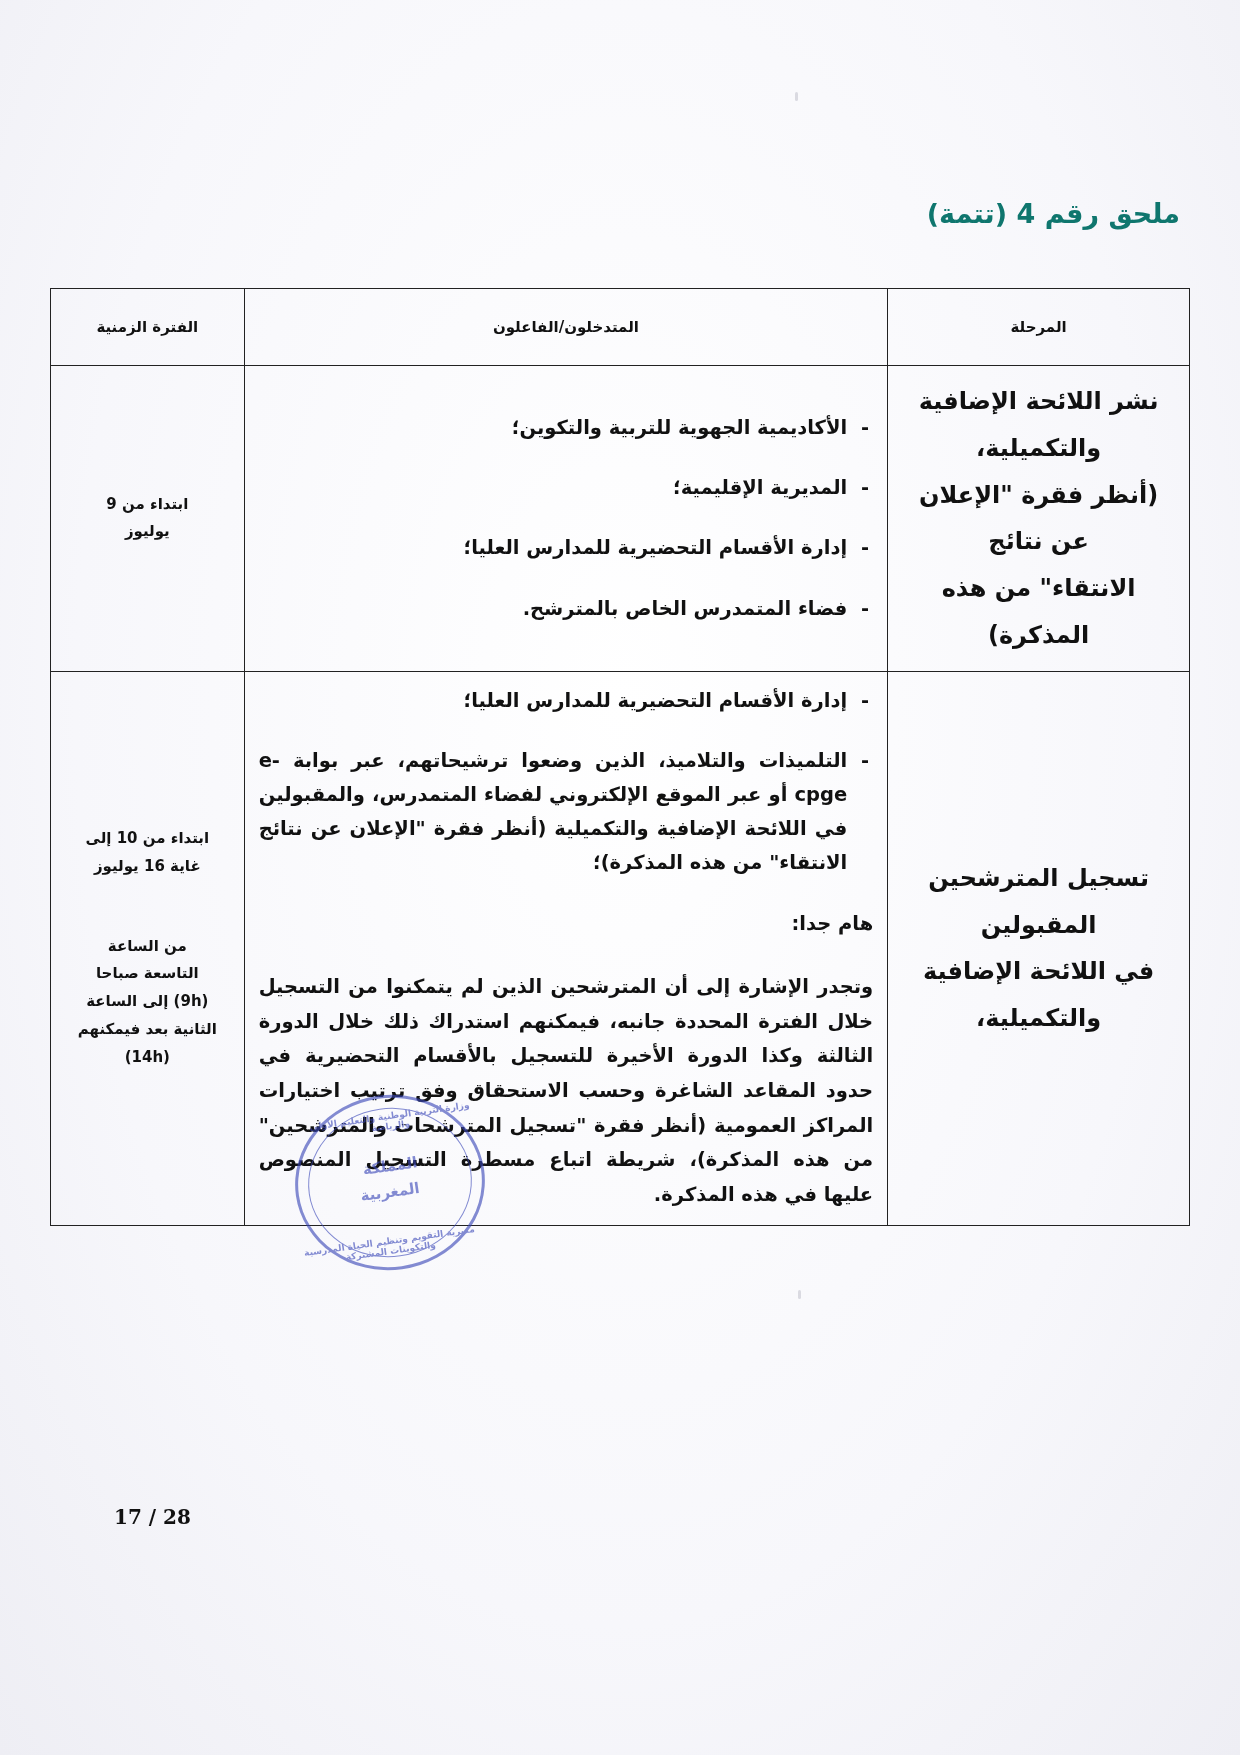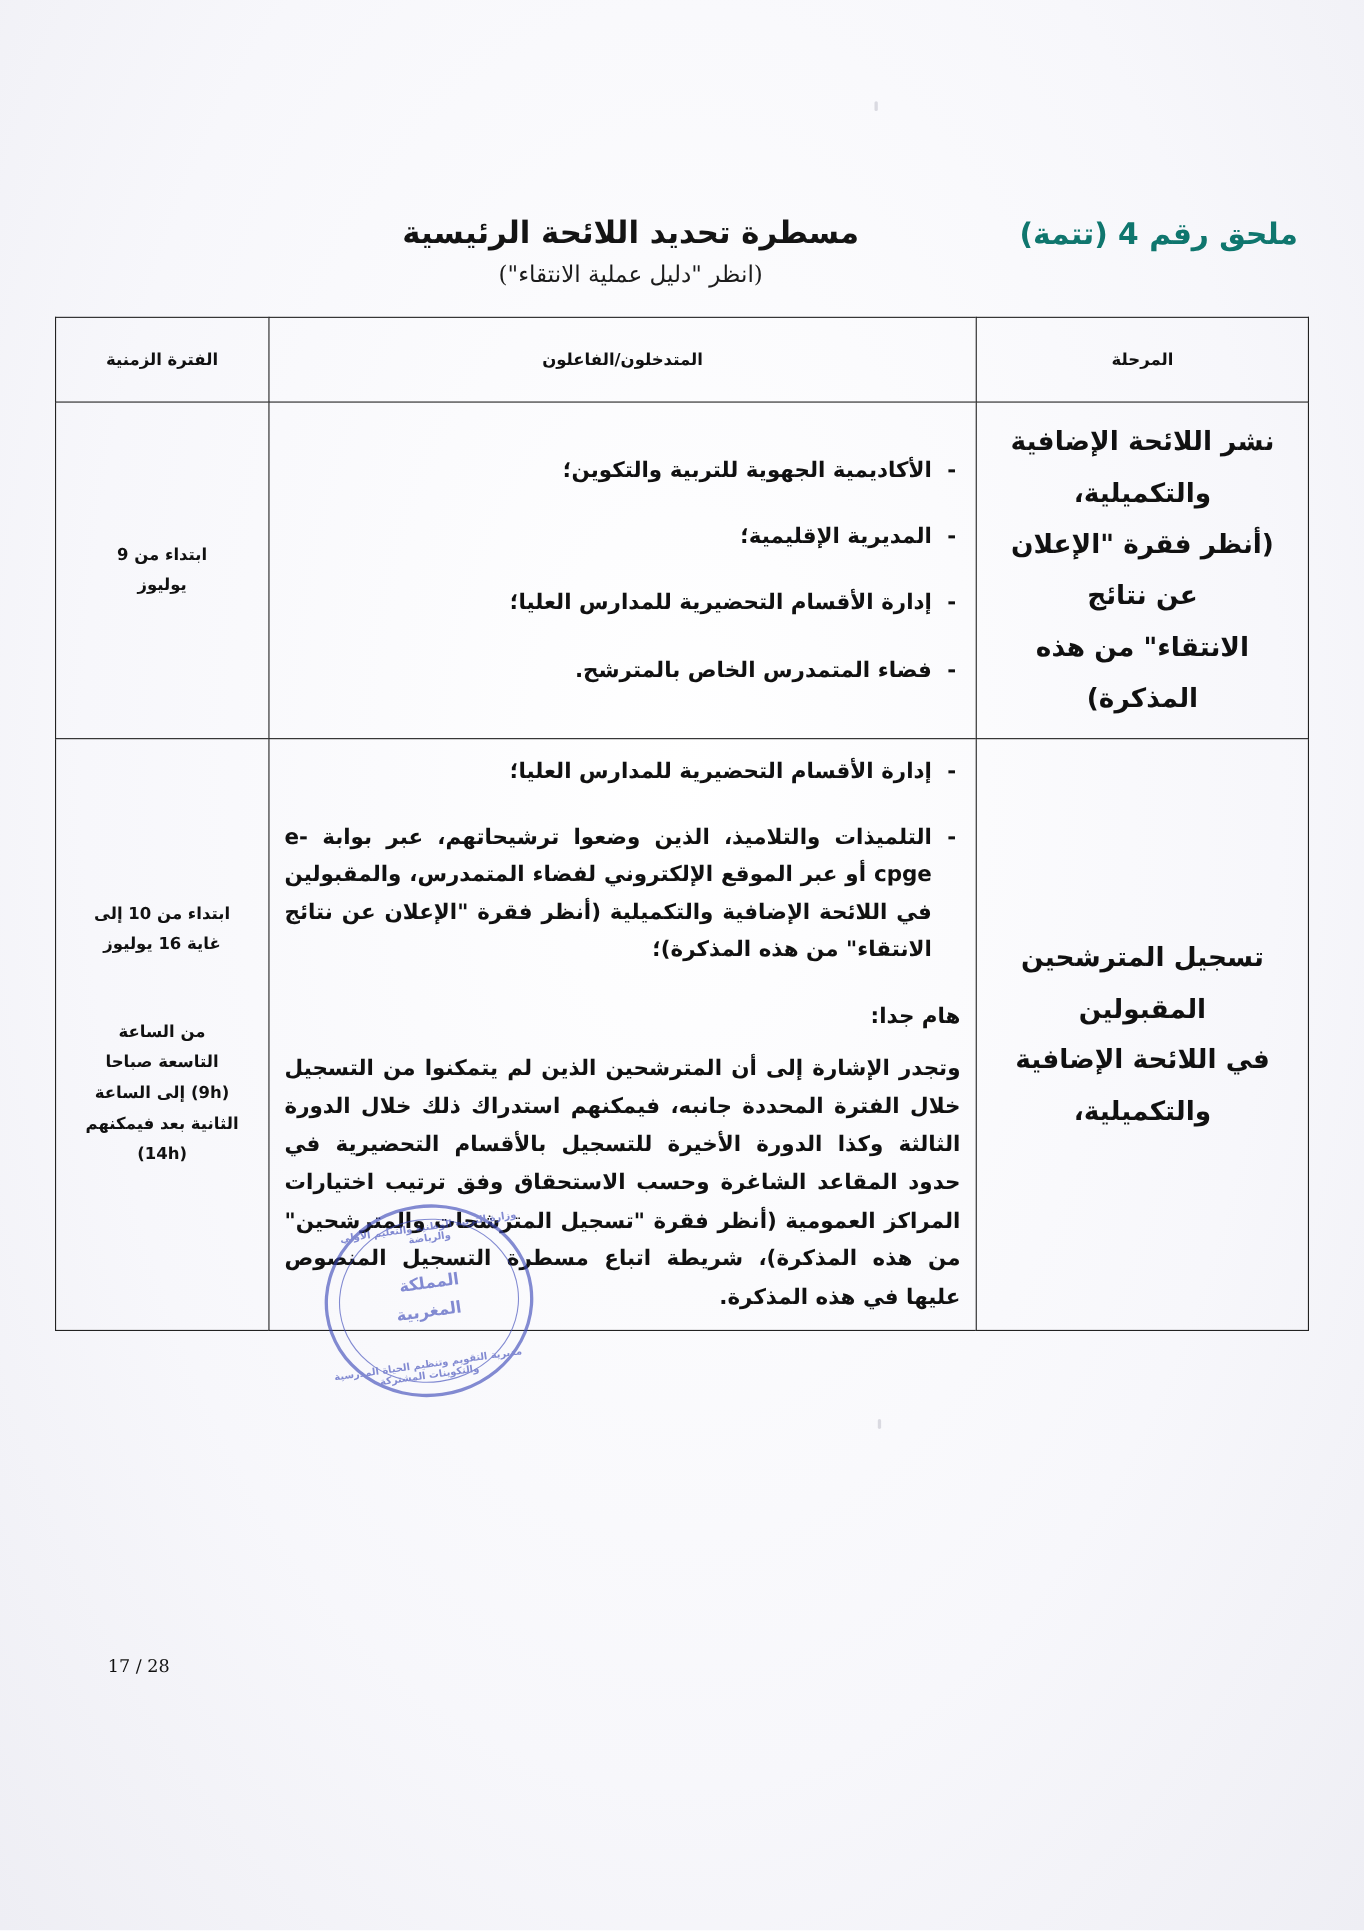--- a/index.html
+++ b/index.html
@@ -158,21 +158,21 @@
   }
   li.justify-both {
     text-align: justify;
     text-align-last: right;
   }
 
   .important-head {
     font-size: 19.5px;
     font-weight: bold;
     color: #111;
-    margin: 34px 0 20px 0;
+    margin: 34px 0 36px 0;
     text-align: right;
   }
   .important-body {
     font-size: 19.5px;
     font-weight: bold;
     color: #111;
     line-height: 1.78;
     text-align: justify;
     text-align-last: right;
     margin: 0;
@@ -227,46 +227,42 @@
     bottom: 14px; left: 0; right: 0;
     text-align: center;
     color: #3a47b8;
     font-size: 9px;
     transform: rotate(-8deg);
   }
 
   
   .page-number {
     position: absolute;
-    left: 48px;
+    left: 64px;
     top: 1505px;
-    font-size: 16px;
-    font-weight: normal;
+    font-size: 20px;
+    font-weight: bold;
     color: #111;
     direction: ltr;
     font-family: "DejaVu Serif", "Liberation Serif", serif;
   }
 </style>
 </head>
 <body>
 
 <div class="page">
   <div class="paper-tone"></div>
   <div class="scan-speck" style="left:795px; top:92px;"></div>
   <div class="scan-speck" style="left:798px; top:1290px;"></div>
 
   <div class="content">
 
     <div class="doc-header">
       <div class="header-row">
         <div class="annex-label">ملحق رقم 4 (تتمة)</div>
-        <div class="title-block">
-          <div class="doc-title">مسطرة تحديد اللائحة الرئيسية</div>
-          <div class="doc-subtitle">(انظر "دليل عملية الانتقاء")</div>
-        </div>
       </div>
     </div>
 
     <table class="proc-table">
       <colgroup>
         <col class="c-stage">
         <col class="c-actors">
         <col class="c-period">
       </colgroup>
       <thead>

